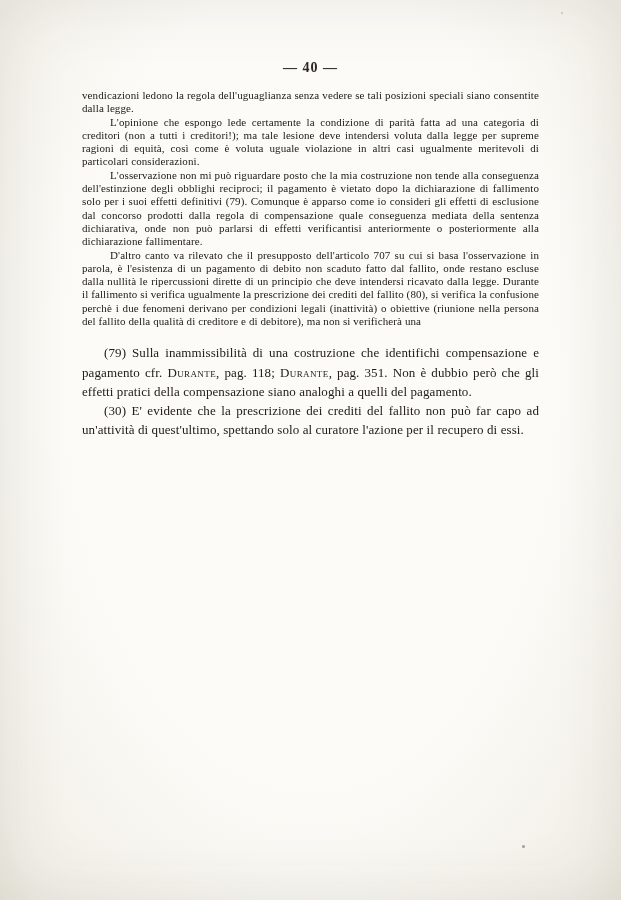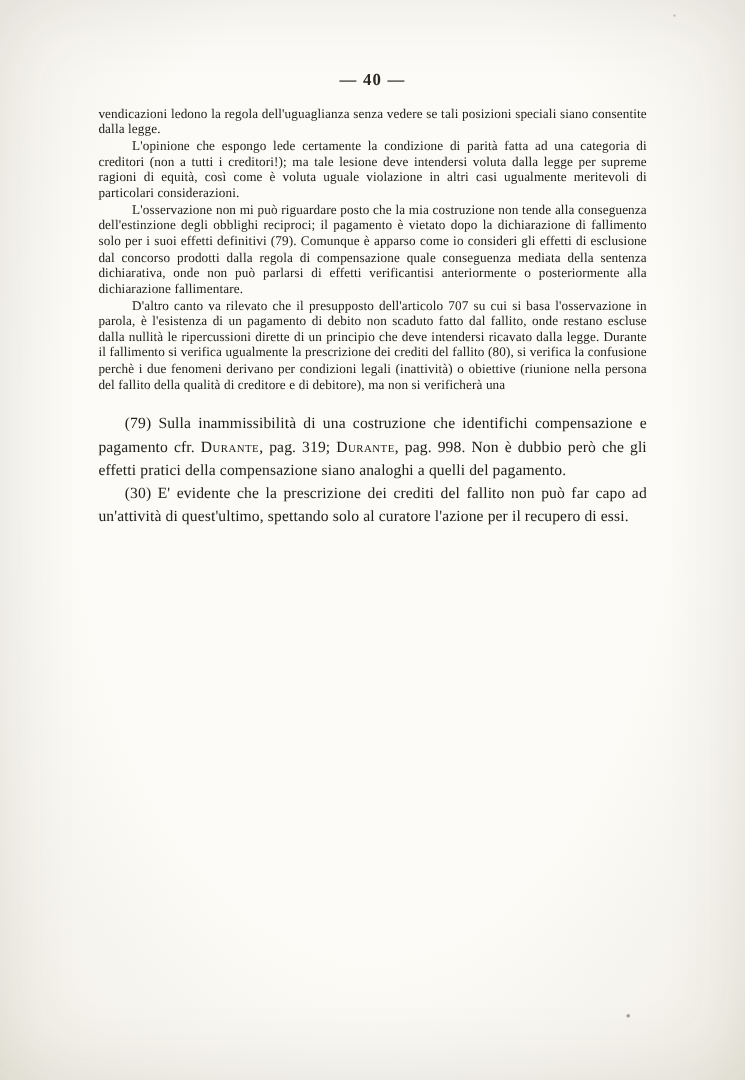--- a/index.html
+++ b/index.html
@@ -76,20 +76,20 @@
   <div class="page-number">— 40 —</div>
 
   <div class="text-block">
     <p class="no-indent">vendicazioni ledono la regola dell'uguaglianza senza vedere se tali posizioni speciali siano consentite dalla legge.</p>
     <p>L'opinione che espongo lede certamente la condizione di parità fatta ad una categoria di creditori (non a tutti i creditori!); ma tale lesione deve intendersi voluta dalla legge per supreme ragioni di equità, così come è voluta uguale violazione in altri casi ugualmente meritevoli di particolari considerazioni.</p>
     <p>L'osservazione non mi può riguardare posto che la mia costruzione non tende alla conseguenza dell'estinzione degli obblighi reciproci; il pagamento è vietato dopo la dichiarazione di fallimento solo per i suoi effetti definitivi (79). Comunque è apparso come io consideri gli effetti di esclusione dal concorso prodotti dalla regola di compensazione quale conseguenza mediata della sentenza dichiarativa, onde non può parlarsi di effetti verificantisi anteriormente o posteriormente alla dichiarazione fallimentare.</p>
     <p><span>D'altro canto va rilevato che il presupposto dell'articolo 707 su cui si basa l'osservazione in parola, è l'esistenza di un pagamento di debito non scaduto fatto </span><span class="it">dal fallito,</span><span> onde restano escluse dalla nullità le ripercussioni dirette di un principio che deve intendersi ricavato dalla legge. Durante il fallimento si verifica ugualmente la prescrizione dei crediti del fallito (80), si verifica la confusione perchè i due fenomeni derivano per condizioni legali (inattività) o obiettive (riunione nella persona del fallito della qualità di creditore e di debitore), ma non si verificherà una</span></p>
   </div>
 
   <div class="footnotes">
-    <p><span>(79) Sulla inammissibilità di una costruzione che identifichi compensazione e pagamento cfr. </span><span class="sc">Durante</span><span>, pag. 319; </span><span class="sc">Durante</span><span>, pag. 998. Non è dubbio però che gli effetti pratici della compensazione siano analoghi a quelli del pagamento.</span></p>
+    <p><span>(79) Sulla inammissibilità di una costruzione che identifichi compensazione e pagamento cfr. </span><span class="sc">Durante</span><span>, pag. 118; </span><span class="sc">Durante</span><span>, pag. 351. Non è dubbio però che gli effetti pratici della compensazione siano analoghi a quelli del pagamento.</span></p>
     <p>(30) E' evidente che la prescrizione dei crediti del fallito non può far capo ad un'attività di quest'ultimo, spettando solo al curatore l'azione per il recupero di essi.</p>
   </div>
 
   <div class="scan-artifact artifact-1"></div>
   <div class="scan-artifact artifact-2"></div>
 
 </div>
 
 </body></html>

